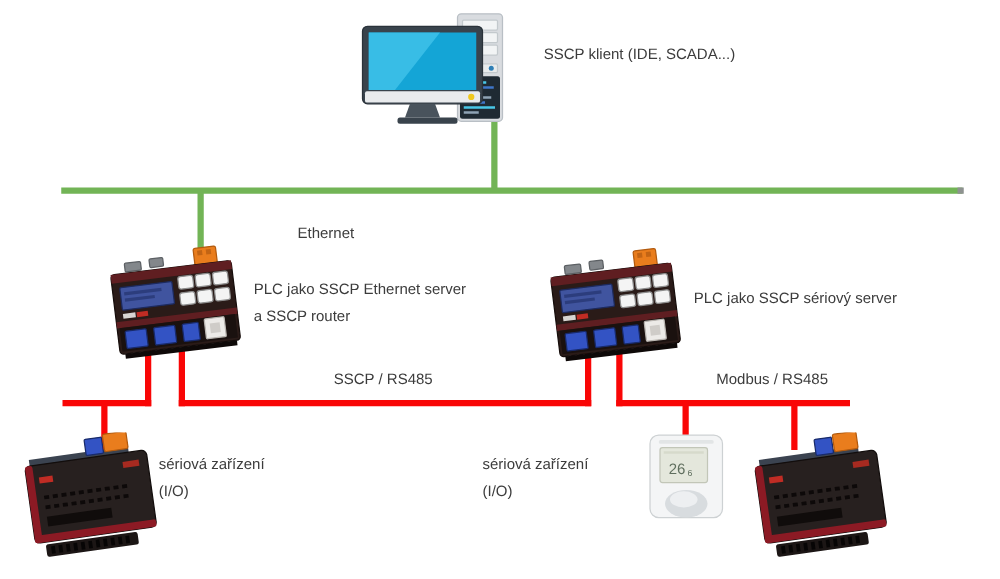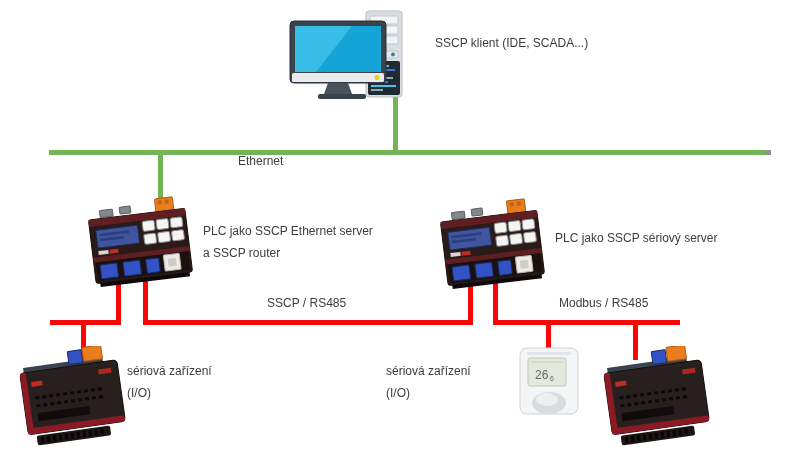--- a/index.html
+++ b/index.html
@@ -234,32 +234,32 @@
           <rect x="62" y="86" width="3" height="6"></rect>
         <rect x="68" y="86" width="3" height="6"></rect>
           <rect x="74" y="86" width="3" height="6"></rect>
         <rect x="80" y="86" width="3" height="6"></rect>
       </g>
     </g>
   </svg>
 
   <div class="lbl" style="left:435px;top:32px">SSCP klient (IDE, SCADA...)</div>
 
-  <div class="lbl" style="left:238px;top:150px">Ethernet</div>
+  <div class="lbl" style="left:238px;top:175px">Ethernet</div>
 
   <div class="lbl" style="left:203px;top:220px">
     <div>PLC jako SSCP Ethernet server</div>
     <div>a SSCP router</div>
   </div>
 
   <div class="lbl" style="left:555px;top:227px">PLC jako SSCP sériový server</div>
 
   <div class="lbl" style="left:267px;top:292px">SSCP / RS485</div>
 
-  <div class="lbl" style="left:559px;top:292px">Modbus / RS485</div>
+  <div class="lbl" style="left:573px;top:292px">Modbus / RS485</div>
 
   <div class="lbl" style="left:127px;top:360px">
     <div>sériová zařízení</div>
     <div>(I/O)</div>
   </div>
 
   <div class="lbl" style="left:386px;top:360px">
     <div>sériová zařízení</div>
     <div>(I/O)</div>
   </div>

